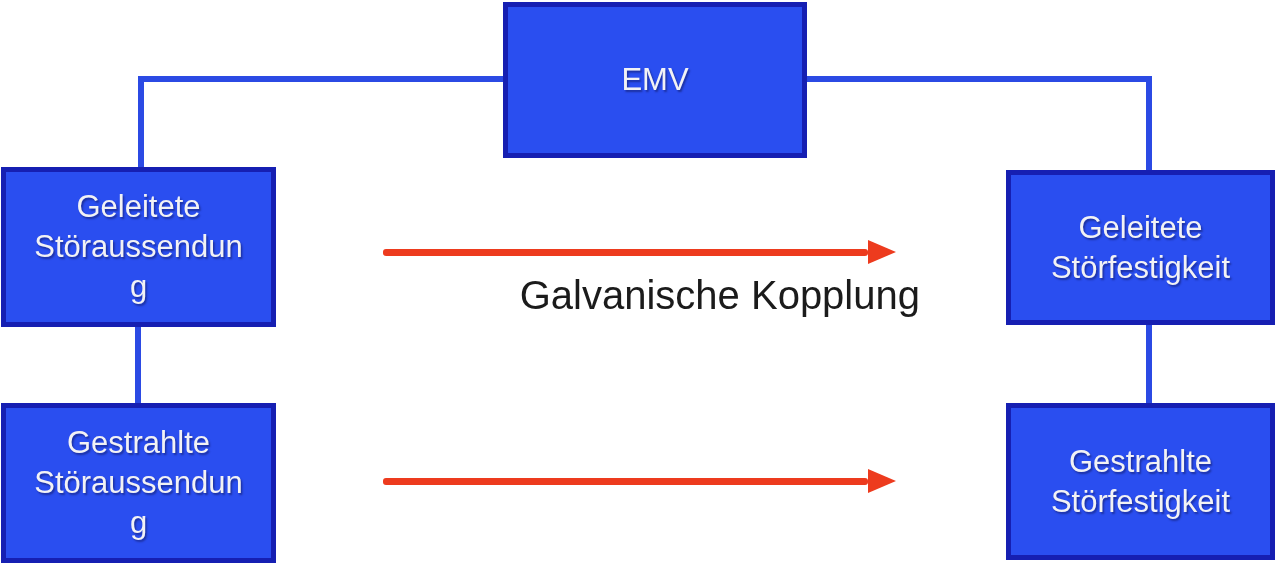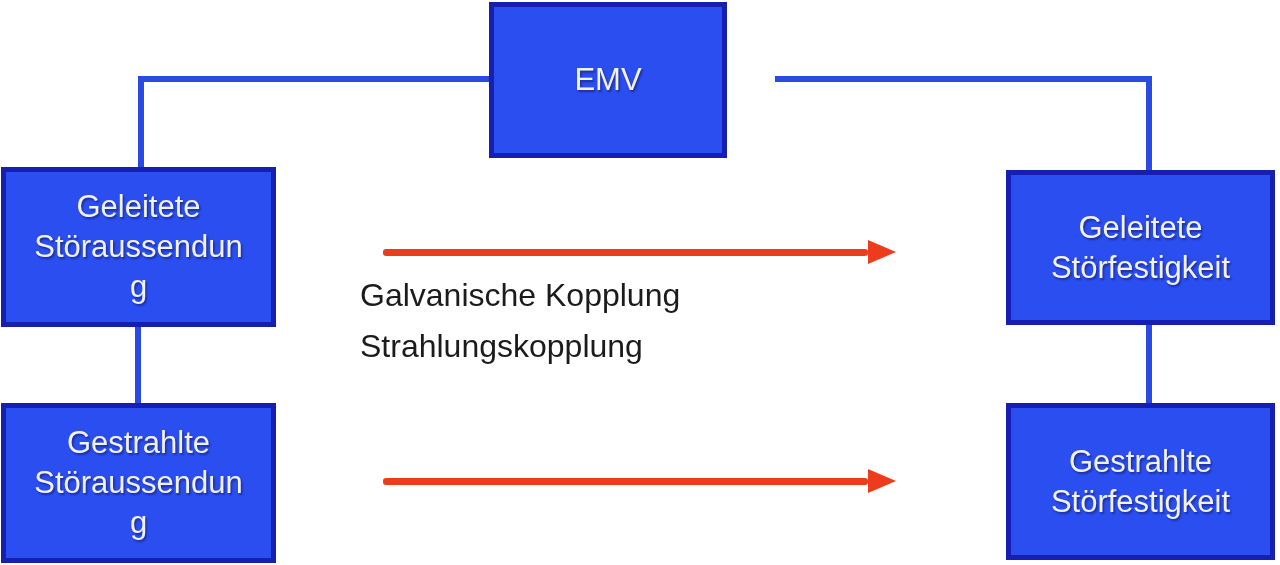--- a/index.html
+++ b/index.html
@@ -24,36 +24,36 @@
     background:var(--box-fill);
     border:5px solid var(--box-border);
     display:flex;flex-direction:column;
     align-items:center;justify-content:center;
     color:var(--text-light);
     font-size:31px;line-height:40px;
     text-align:center;
     text-shadow:1.5px 1.5px 2px rgba(10,10,60,0.45);
   }
   .node .line{display:block;}
-  .emv{left:489px;top:2px;width:238px;height:156px;font-size:31px;}
+  .emv{left:503px;top:2px;width:304px;height:156px;font-size:31px;}
   .lt{left:1px;top:167px;width:275px;height:160px;}
   .lb{left:1px;top:403px;width:275px;height:160px;}
   .rt{left:1006px;top:170px;width:269px;height:155px;}
   .rb{left:1006px;top:403px;width:269px;height:157px;}
   .conn{position:absolute;background:var(--connector);}
   .c-lh{left:138px;top:76px;width:366px;height:6px;}
   .c-lv{left:138px;top:76px;width:6px;height:92px;}
   .c-rh{left:775px;top:76px;width:377px;height:6px;}
   .c-rv{left:1146px;top:76px;width:6px;height:95px;}
   .c-lm{left:135px;top:326px;width:6px;height:78px;}
   .c-rm{left:1146px;top:324px;width:6px;height:80px;}
   .coupling{
     position:absolute;left:360px;top:270px;width:560px;
-    text-align:left;color:var(--text-dark);
-    font-size:32px;line-height:51px;
+    text-align:right;color:var(--text-dark);
+    font-size:40px;line-height:51px;
   }
   .arrow{position:absolute;width:513px;height:24px;left:383px;}
   .arrow.top{top:240px;}
   .arrow.bottom{top:469px;}
   .arrow .shaft{
     position:absolute;left:0;top:9px;width:485px;height:7px;
     background:var(--arrow);border-radius:3px;
   }
   .arrow .head{
     position:absolute;right:0;top:0;width:0;height:0;
@@ -102,16 +102,15 @@
     <div class="shaft"></div>
     <div class="head"></div>
   </div>
   <div class="arrow bottom">
     <div class="shaft"></div>
     <div class="head"></div>
   </div>
 
   <div class="coupling">
     <div>Galvanische Kopplung</div>
-    <div>Strahlungskopplung</div>
   </div>
 
 </div>
 
 </body></html>

